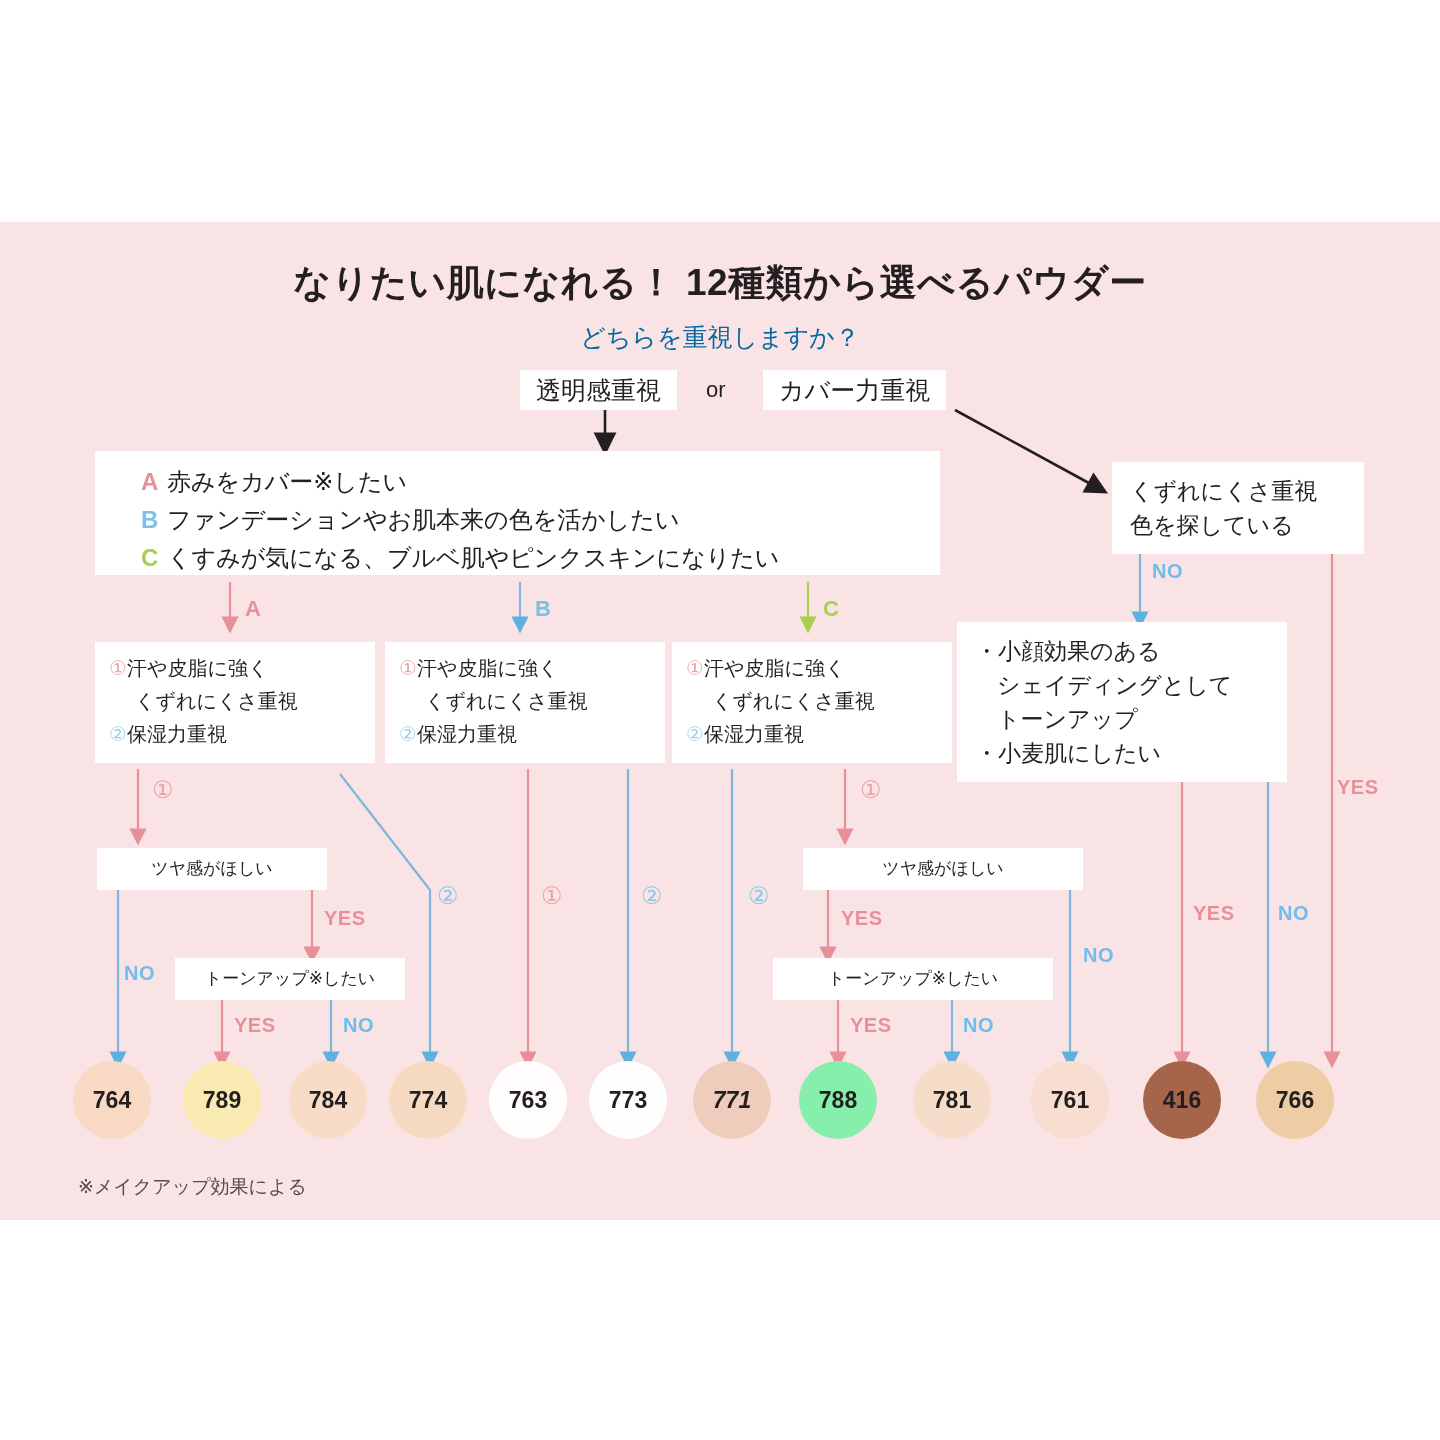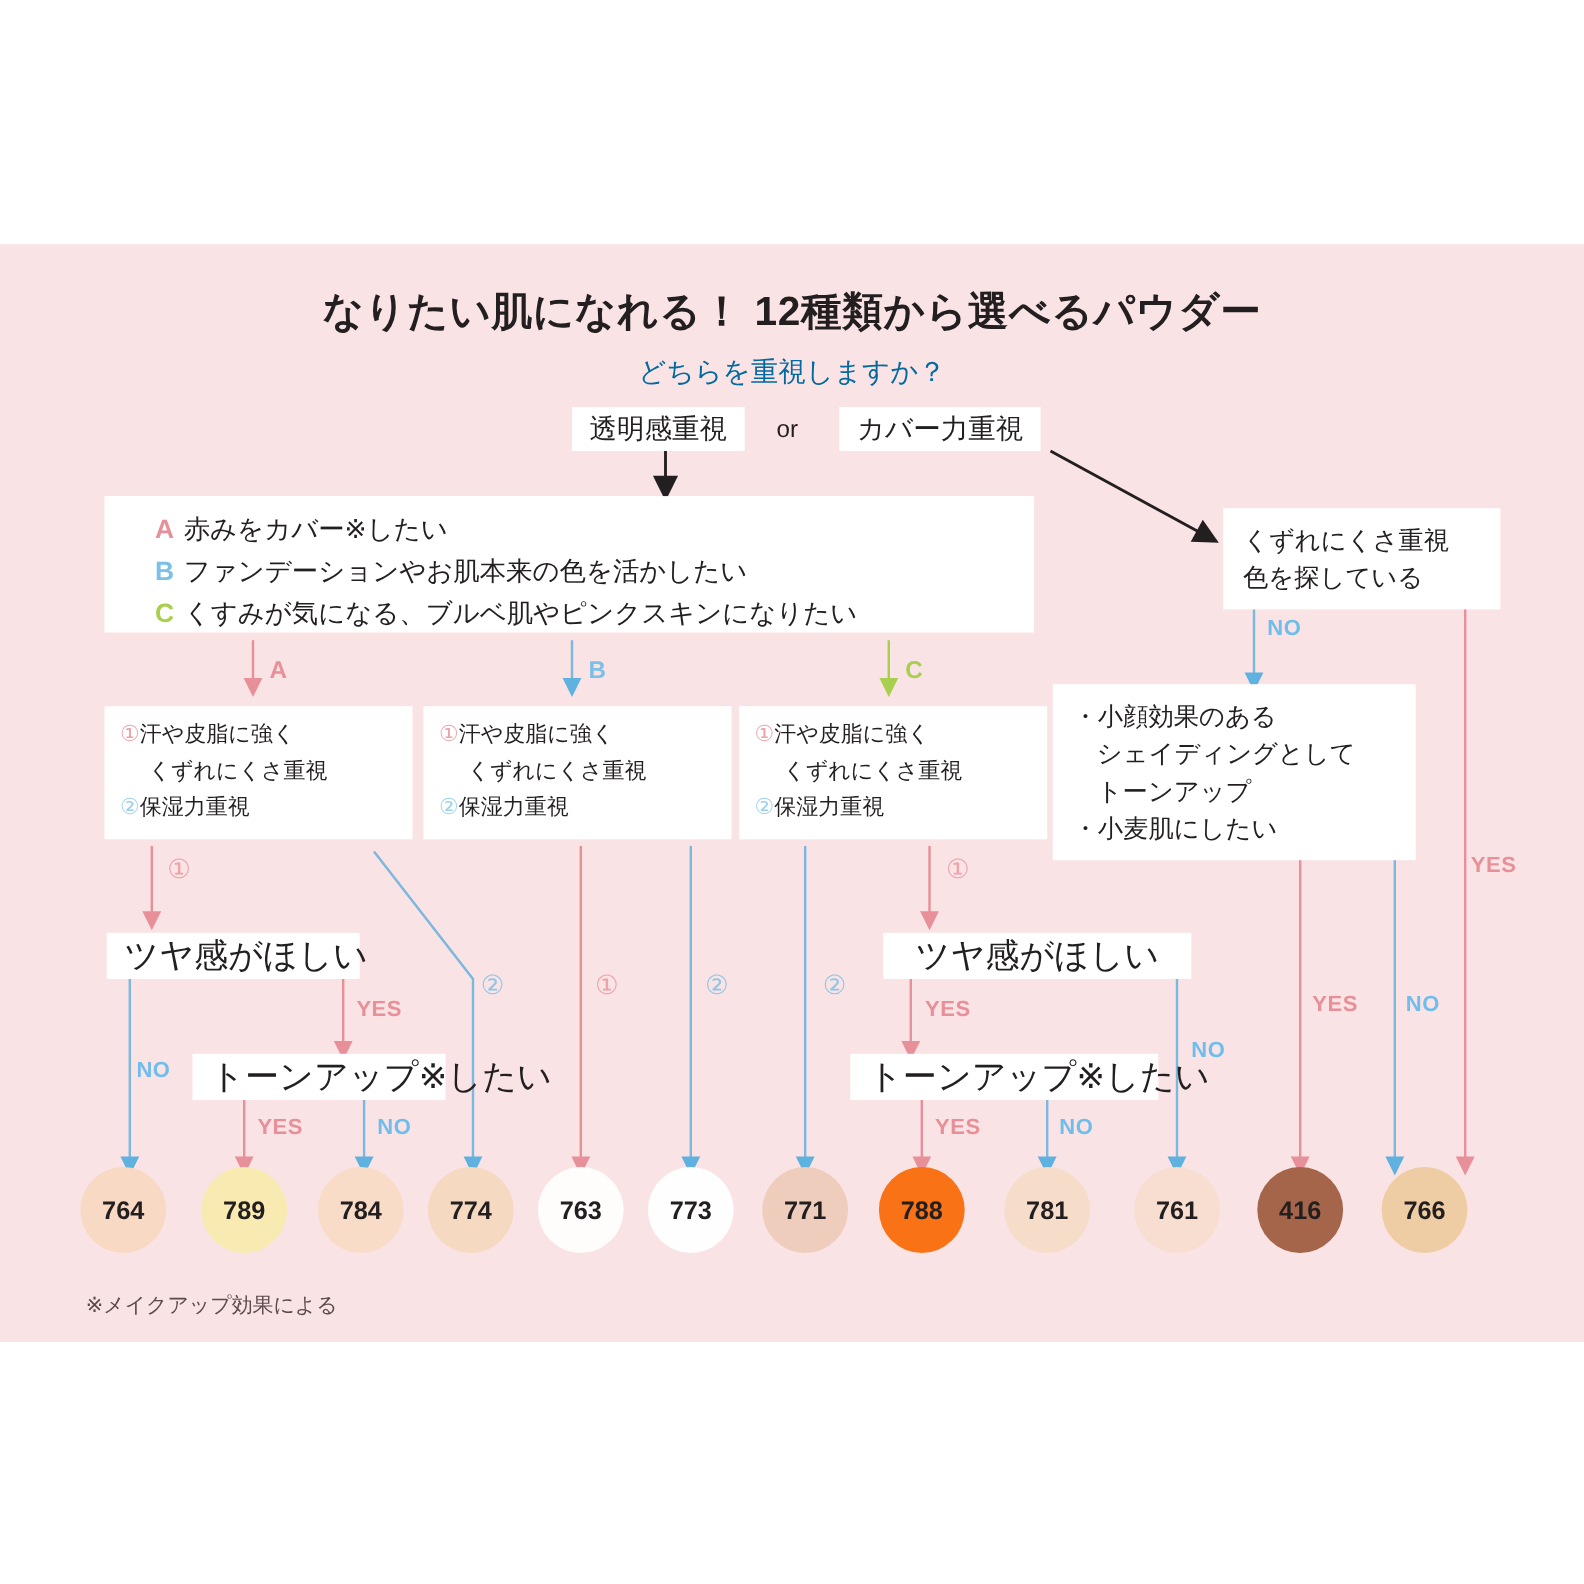--- a/index.html
+++ b/index.html
@@ -19,21 +19,21 @@
   
   #abcbox{left:95px;top:229px;width:845px;height:124px;padding:12px 0 0 0;}
   .abcline{font-size:24px;line-height:38px;color:#231f20;padding-left:46px;white-space:nowrap;}
   .letter{font-weight:bold;font-size:24px;display:inline-block;width:26px;}
   .cA{color:#e8909a;} .cB{color:#7cc0e8;} .cC{color:#a8cf4e;}
   
   .qbox{padding:10px 14px 12px 14px;font-size:20px;line-height:33px;white-space:nowrap;}
   .num1{color:#eda3ab;} .num2{color:#9ed0ee;}
   .indent{padding-left:26px;display:inline-block;}
   
-  .sbox{height:42px;line-height:42px;font-size:31px;text-align:center;padding:0 16px;white-space:nowrap;}
+  .sbox{height:42px;line-height:42px;font-size:17px;text-align:center;padding:0 16px;white-space:nowrap;}
   
   .rbox{padding:12px 18px;font-size:23px;line-height:34px;white-space:nowrap;}
   
   .lbl{font-size:20px;font-weight:bold;letter-spacing:0.5px;}
   .yes{color:#e8909a;} .no{color:#6fbdec;}
   .cnum{font-size:24px;}
   .cnum1{color:#eda3ab;} .cnum2{color:#8dc8ea;}
   .abcl{font-size:22px;font-weight:bold;}
   
   .sw{position:absolute;width:78px;height:78px;border-radius:50%;
@@ -201,24 +201,24 @@
       </div>
       <div class="sw" style="left: 389px; top: 839px; background: rgb(246, 217, 193);">
         <span>774</span>
       </div>
       <div class="sw" style="left: 489px; top: 839px; background: rgb(254, 253, 252);">
         <span>763</span>
       </div>
       <div class="sw" style="left: 589px; top: 839px; background: rgb(255, 254, 254);">
         <span>773</span>
       </div>
-      <div class="sw" style="left: 693px; top: 839px; background: rgb(238, 205, 188);">
+      <div class="sw" style="left: 693px; top: 839px; background: rgb(238, 205, 188); font-style: italic;">
         <span>771</span>
       </div>
-      <div class="sw" style="left: 799px; top: 839px; background: #f97316;">
+      <div class="sw" style="left: 799px; top: 839px; background: #86efac;">
         <span>788</span>
       </div>
       <div class="sw" style="left: 913px; top: 839px; background: rgb(246, 221, 202);">
         <span>781</span>
       </div>
       <div class="sw" style="left: 1031px; top: 839px; background: rgb(247, 222, 208);">
         <span>761</span>
       </div>
       <div class="sw" style="left: 1143px; top: 839px; background: rgb(165, 101, 74);">
         <span>416</span>

